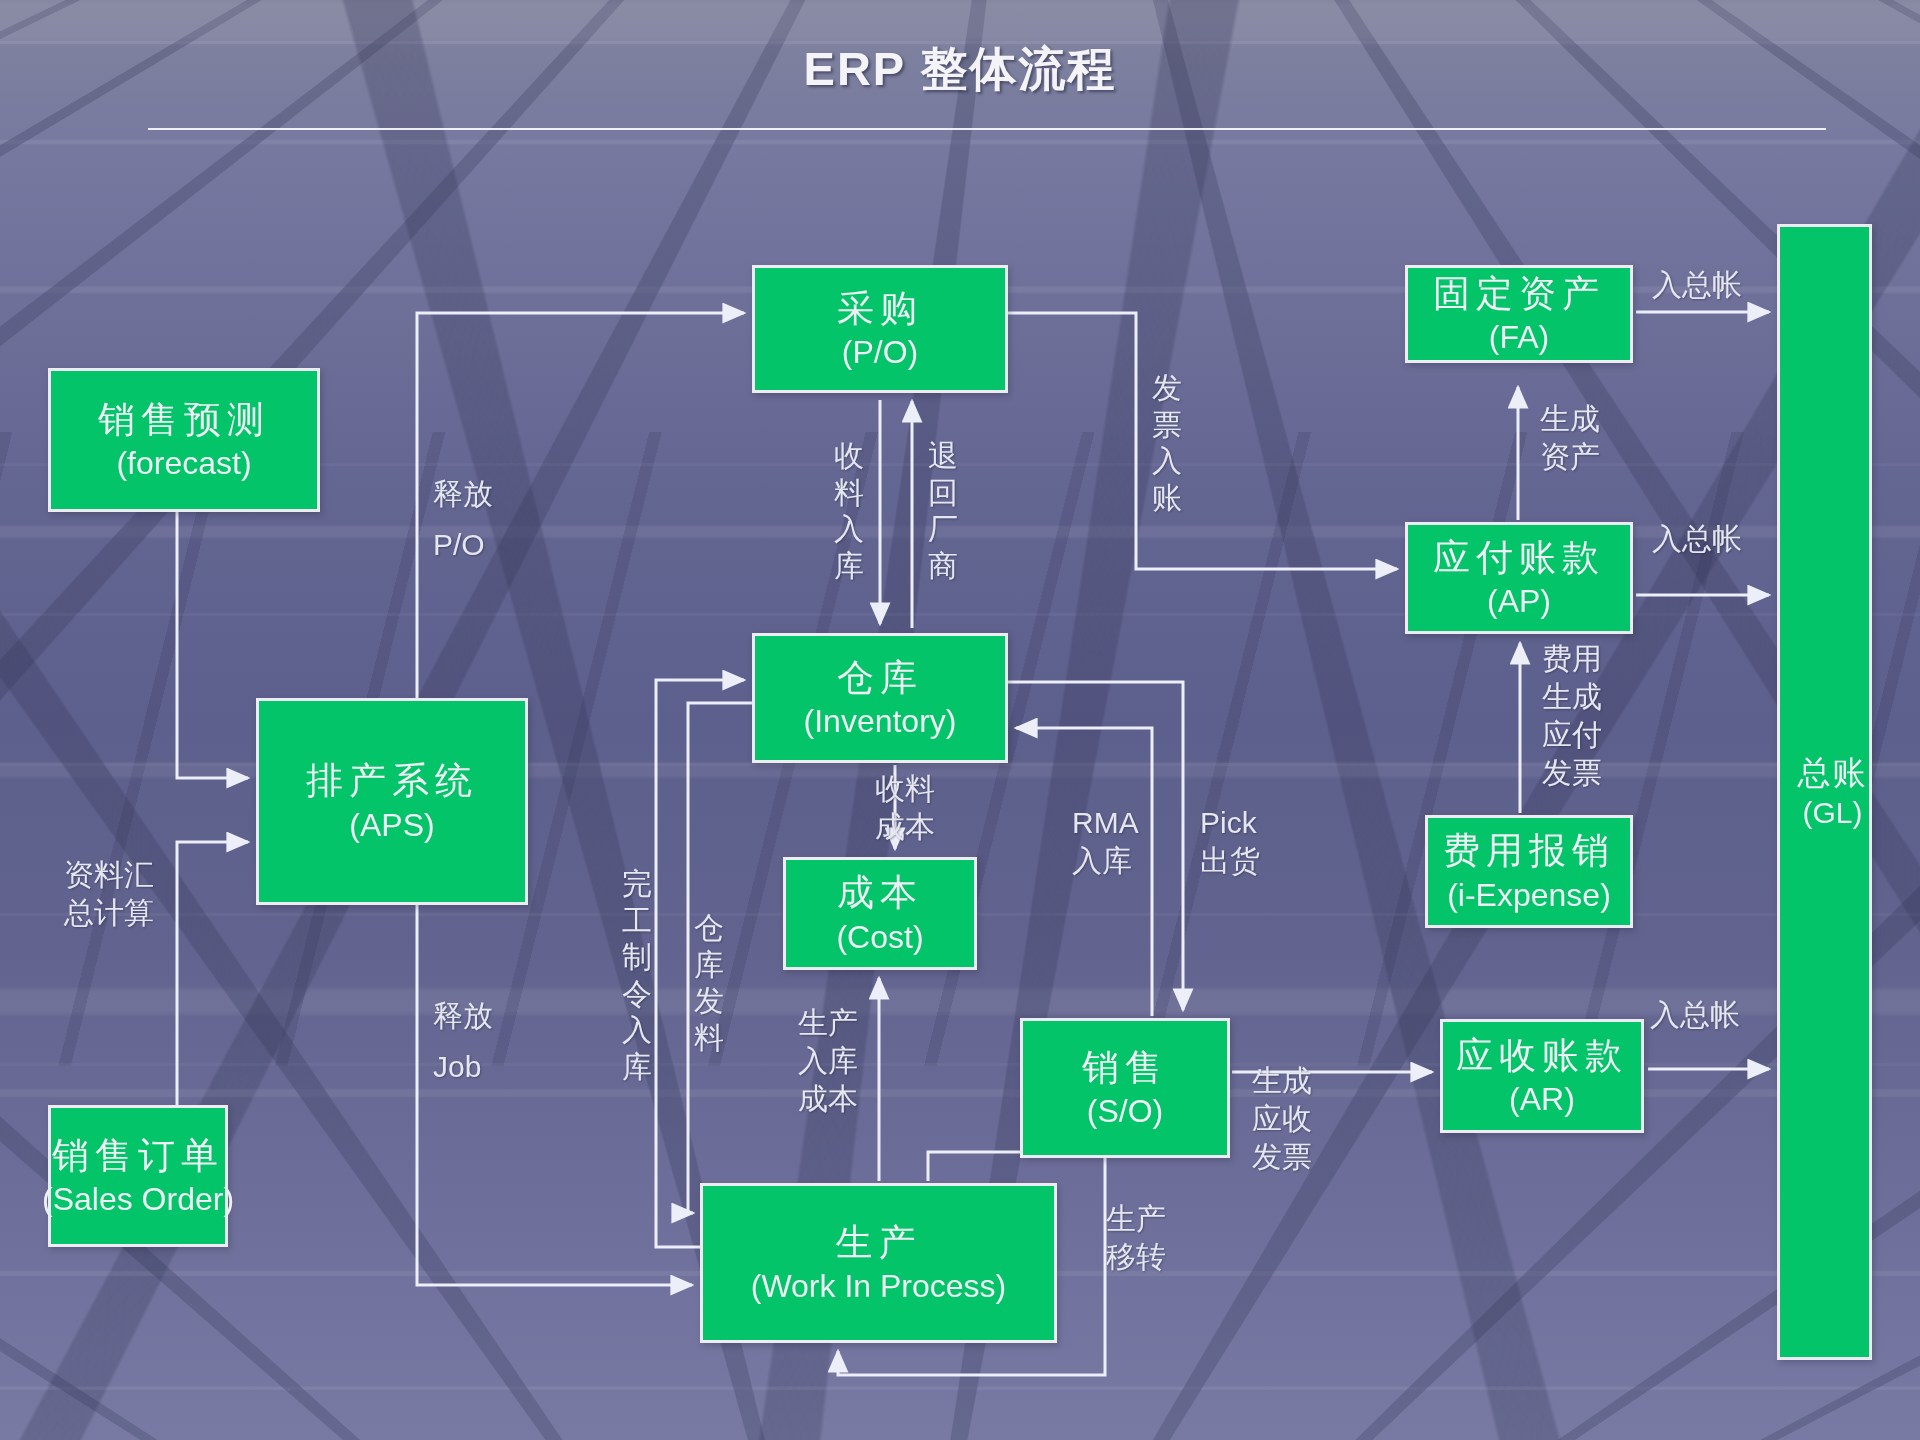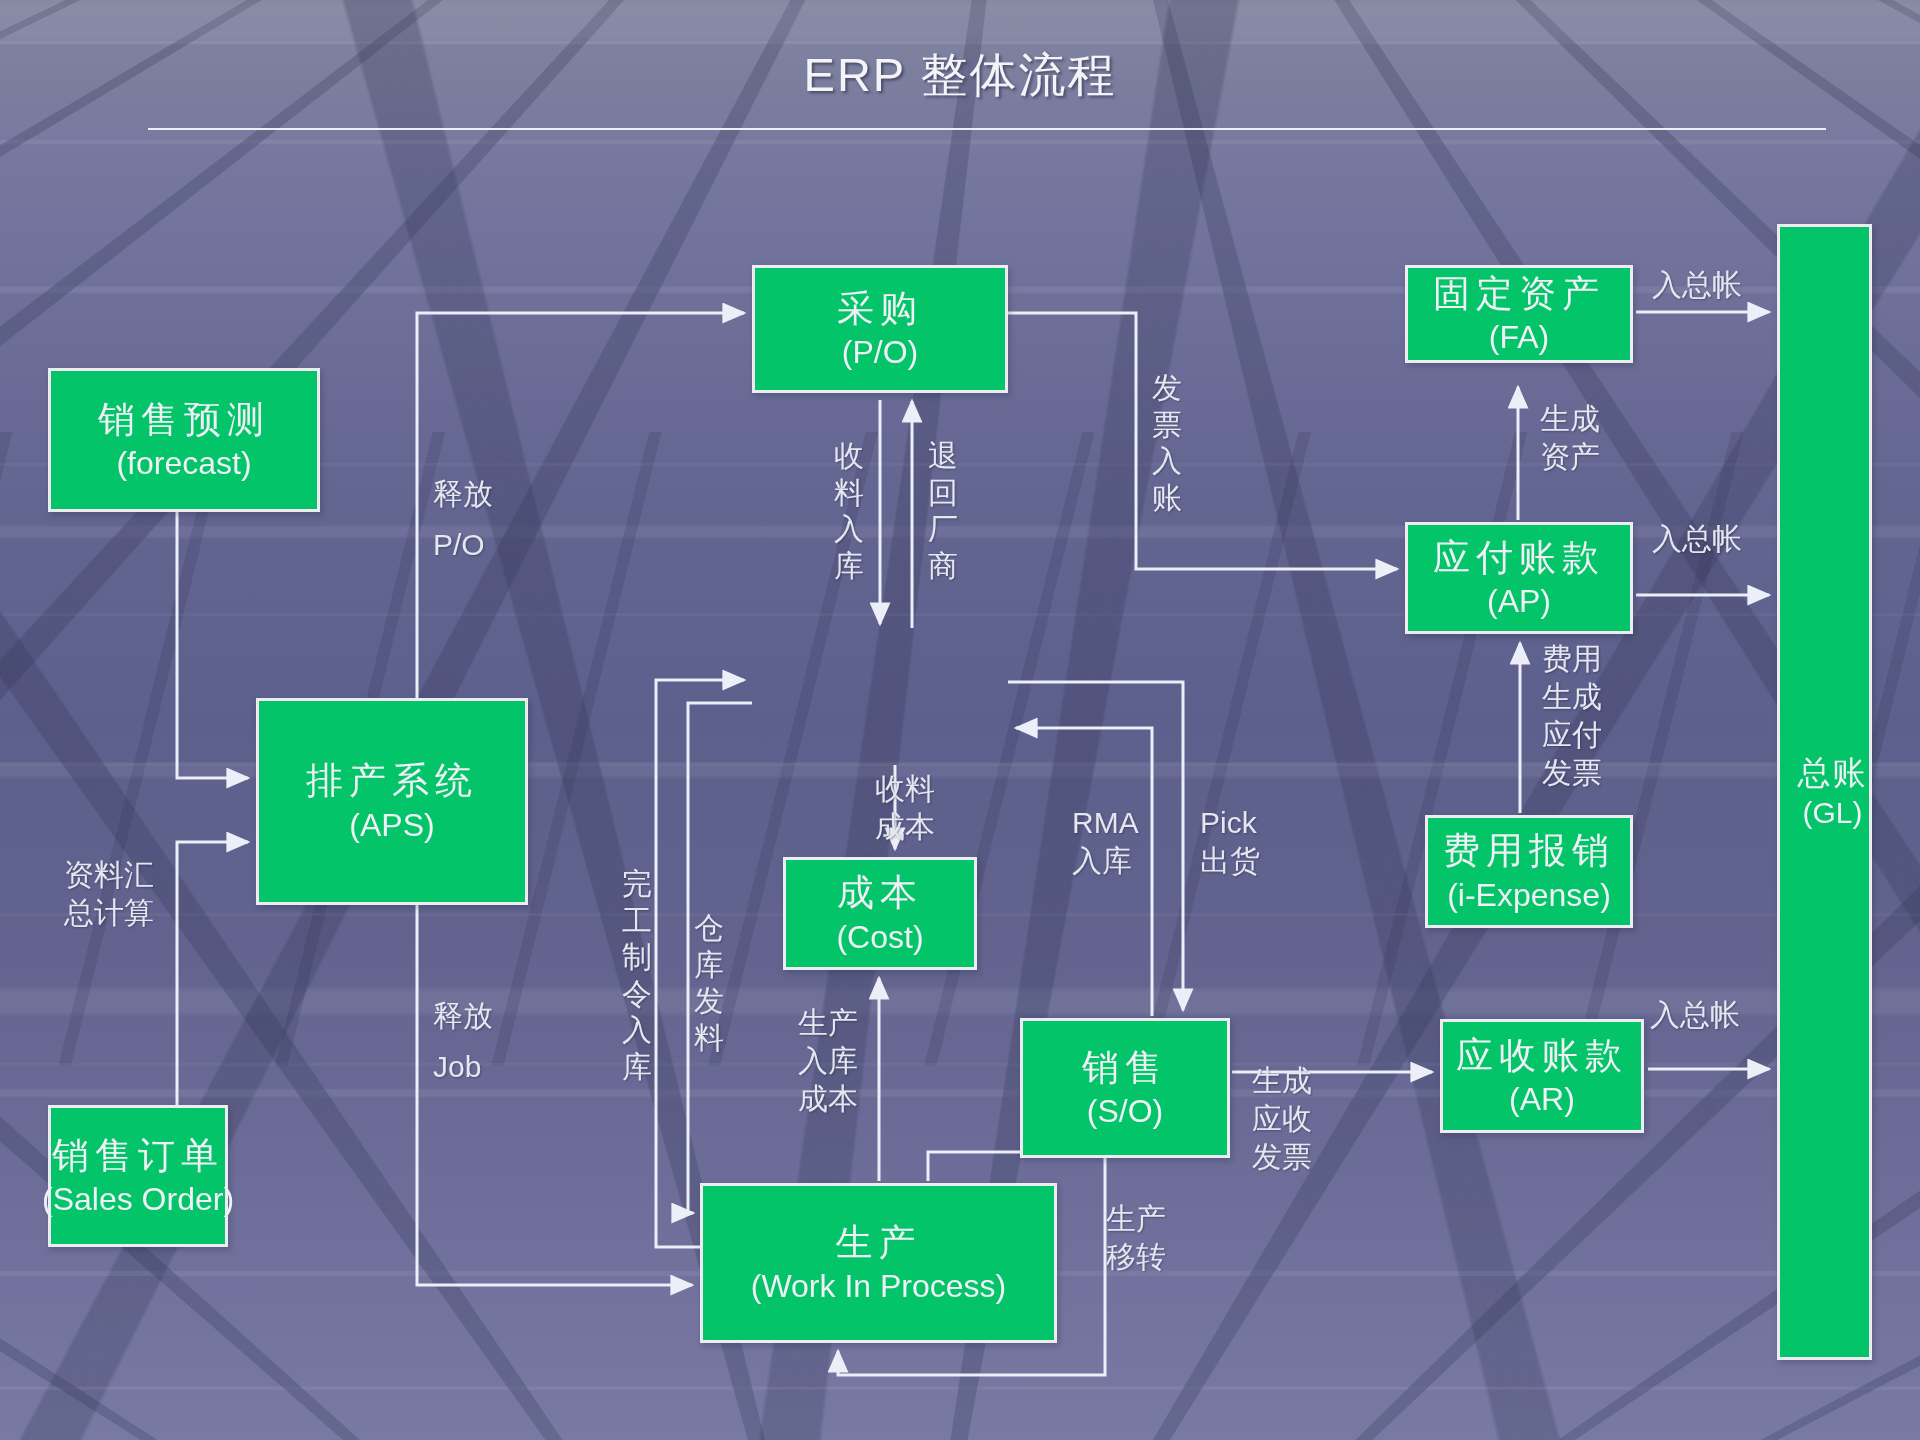--- a/index.html
+++ b/index.html
@@ -30,22 +30,22 @@
   }
   .plane-mid{
     position:absolute;left:0;top:30%;width:100%;height:44%;pointer-events:none;
     background:
       repeating-linear-gradient(0deg, rgba(255,255,255,.07) 0 3px, rgba(0,0,0,0) 3px 150px),
       repeating-linear-gradient(104deg, rgba(43,45,78,.28) 0 12px, rgba(0,0,0,0) 12px 210px);
     opacity:.6;
   }
   
   .title{
-    position:absolute;top:44px;left:50%;transform:translateX(-50%);
-    color:#f4f4f8;font-size:47px;font-weight:normal;letter-spacing:2px;white-space:nowrap;
+    position:absolute;top:38px;left:50%;transform:translateX(-50%);
+    color:#f4f4f8;font-size:47px;font-weight:bold;letter-spacing:2px;white-space:nowrap;
     text-shadow:2px 2px 3px rgba(30,30,55,.55);
   }
   .title-rule{position:absolute;top:128px;left:148px;width:1678px;height:2px;background:rgba(248,248,252,.92);}
   
   svg.wires{position:absolute;left:0;top:0;}
   
   .box{
     position:absolute;box-sizing:border-box;
     background:#03c468;border:3px solid #ececf2;
     display:flex;flex-direction:column;align-items:center;justify-content:center;
@@ -111,20 +111,24 @@
     <span class="zh">采购</span>
     <span class="en">(P/O)</span>
   </div>
   <div class="box" style="left:1405px;top:265px;width:228px;height:98px;">
     <span class="zh">固定资产</span>
     <span class="en">(FA)</span>
   </div>
   <div class="box" style="left:1405px;top:522px;width:228px;height:112px;">
     <span class="zh">应付账款</span>
     <span class="en">(AP)</span>
+  </div>
+  <div class="box" style="left:752px;top:633px;width:256px;height:130px;">
+    <span class="zh">仓库</span>
+    <span class="en">(Inventory)</span>
   </div>
   <div class="box" style="left:256px;top:698px;width:272px;height:207px;">
     <span class="zh">排产系统</span>
     <span class="en">(APS)</span>
   </div>
   <div class="box" style="left:783px;top:857px;width:194px;height:113px;">
     <span class="zh">成本</span>
     <span class="en">(Cost)</span>
   </div>
   <div class="box" style="left:1425px;top:815px;width:208px;height:113px;">

